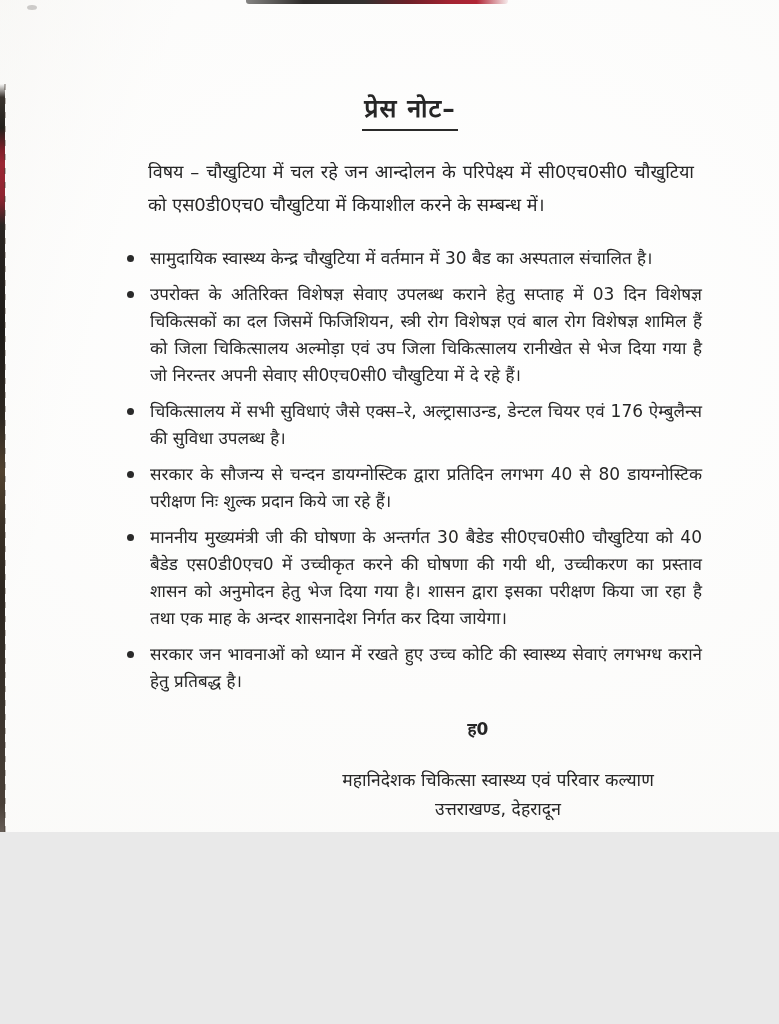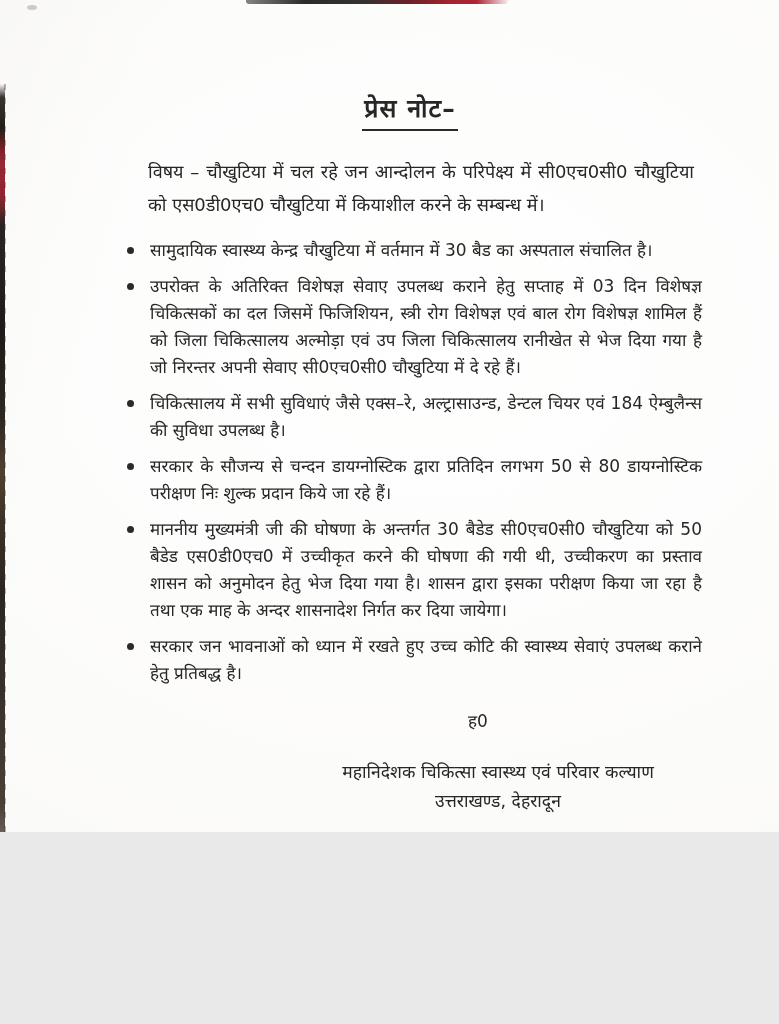--- a/index.html
+++ b/index.html
@@ -82,21 +82,21 @@
   }
   .subject {
     margin: 24px 8px 0 30px;
     font-size: 18px;
     line-height: 33px;
     text-align: justify;
     font-weight: 500;
   }
   ul.points {
     list-style: none;
-    margin: 16px 0 0;
+    margin: 24px 0 0;
     padding: 0;
   }
   ul.points li {
     position: relative;
     padding-left: 32px;
     margin-bottom: 9px;
     font-size: 17px;
     line-height: 27px;
     text-align: justify;
     font-weight: 500;
@@ -105,21 +105,21 @@
     content: "";
     position: absolute; left: 9px; top: 10px;
     width: 7px; height: 7px; border-radius: 50%;
     background: #2a2a2a;
   }
   .sig-initial {
     margin-top: 22px;
     text-align: center;
     transform: translateX(68px);
     font-size: 17px;
-    font-weight: 400;
+    font-weight: 700;
   }
   .signatory {
     margin-top: 26px;
     text-align: center;
     transform: translateX(88px);
     font-size: 17.5px;
     line-height: 29px;
     font-weight: 500;
   }
 </style>
@@ -136,24 +136,24 @@
 
     <h1 class="doc-title">
       <span>प्रेस नोट–</span>
     </h1>
 
     <p class="subject">विषय – चौखुटिया में चल रहे जन आन्दोलन के परिपेक्ष्य में सी0एच0सी0 चौखुटिया को एस0डी0एच0 चौखुटिया में कियाशील करने के सम्बन्ध में।</p>
 
     <ul class="points">
       <li>सामुदायिक स्वास्थ्य केन्द्र चौखुटिया में वर्तमान में 30 बैड का अस्पताल संचालित है।</li>
       <li>उपरोक्त के अतिरिक्त विशेषज्ञ सेवाए उपलब्ध कराने हेतु सप्ताह में 03 दिन विशेषज्ञ चिकित्सकों का दल जिसमें फिजिशियन, स्त्री रोग विशेषज्ञ एवं बाल रोग विशेषज्ञ शामिल हैं को जिला चिकित्सालय अल्मोड़ा एवं उप जिला चिकित्सालय रानीखेत से भेज दिया गया है जो निरन्तर अपनी सेवाए सी0एच0सी0 चौखुटिया में दे रहे हैं।</li>
-      <li>चिकित्सालय में सभी सुविधाएं जैसे एक्स–रे, अल्ट्रासाउन्ड, डेन्टल चियर एवं 184 ऐम्बुलैन्स की सुविधा उपलब्ध है।</li>
-      <li>सरकार के सौजन्य से चन्दन डायग्नोस्टिक द्वारा प्रतिदिन लगभग 50 से 80 डायग्नोस्टिक परीक्षण निः शुल्क प्रदान किये जा रहे हैं।</li>
-      <li>माननीय मुख्यमंत्री जी की घोषणा के अन्तर्गत 30 बैडेड सी0एच0सी0 चौखुटिया को 50 बैडेड एस0डी0एच0 में उच्चीकृत करने की घोषणा की गयी थी, उच्चीकरण का प्रस्ताव शासन को अनुमोदन हेतु भेज दिया गया है। शासन द्वारा इसका परीक्षण किया जा रहा है तथा एक माह के अन्दर शासनादेश निर्गत कर दिया जायेगा।</li>
-      <li>सरकार जन भावनाओं को ध्यान में रखते हुए उच्च कोटि की स्वास्थ्य सेवाएं उपलब्ध कराने हेतु प्रतिबद्ध है।</li>
+      <li>चिकित्सालय में सभी सुविधाएं जैसे एक्स–रे, अल्ट्रासाउन्ड, डेन्टल चियर एवं 176 ऐम्बुलैन्स की सुविधा उपलब्ध है।</li>
+      <li>सरकार के सौजन्य से चन्दन डायग्नोस्टिक द्वारा प्रतिदिन लगभग 40 से 80 डायग्नोस्टिक परीक्षण निः शुल्क प्रदान किये जा रहे हैं।</li>
+      <li>माननीय मुख्यमंत्री जी की घोषणा के अन्तर्गत 30 बैडेड सी0एच0सी0 चौखुटिया को 40 बैडेड एस0डी0एच0 में उच्चीकृत करने की घोषणा की गयी थी, उच्चीकरण का प्रस्ताव शासन को अनुमोदन हेतु भेज दिया गया है। शासन द्वारा इसका परीक्षण किया जा रहा है तथा एक माह के अन्दर शासनादेश निर्गत कर दिया जायेगा।</li>
+      <li>सरकार जन भावनाओं को ध्यान में रखते हुए उच्च कोटि की स्वास्थ्य सेवाएं लगभग्ध कराने हेतु प्रतिबद्ध है।</li>
     </ul>
 
     <div class="sig-initial">ह0</div>
 
     <div class="signatory">
       <div>महानिदेशक चिकित्सा स्वास्थ्य एवं परिवार कल्याण</div>
       <div>उत्तराखण्ड, देहरादून</div>
     </div>
 
   </div>

